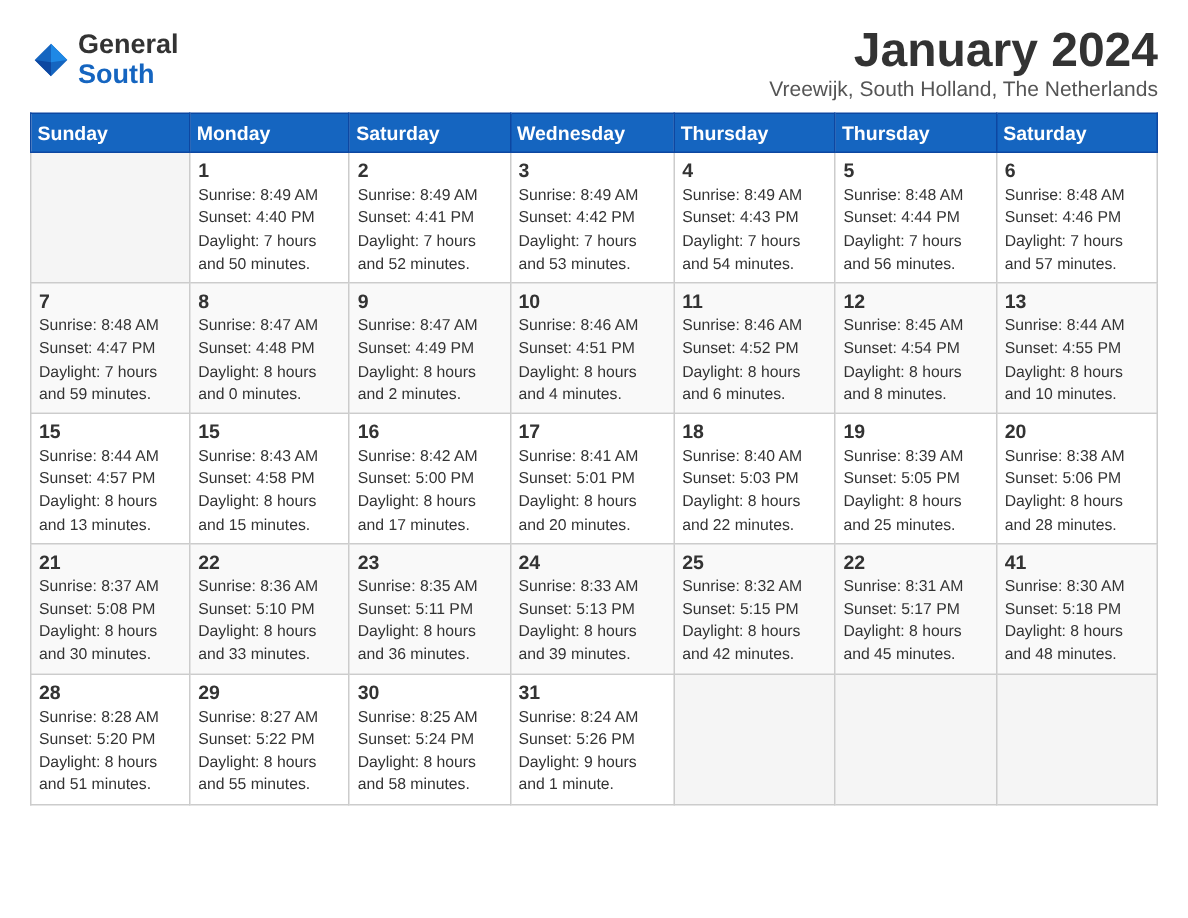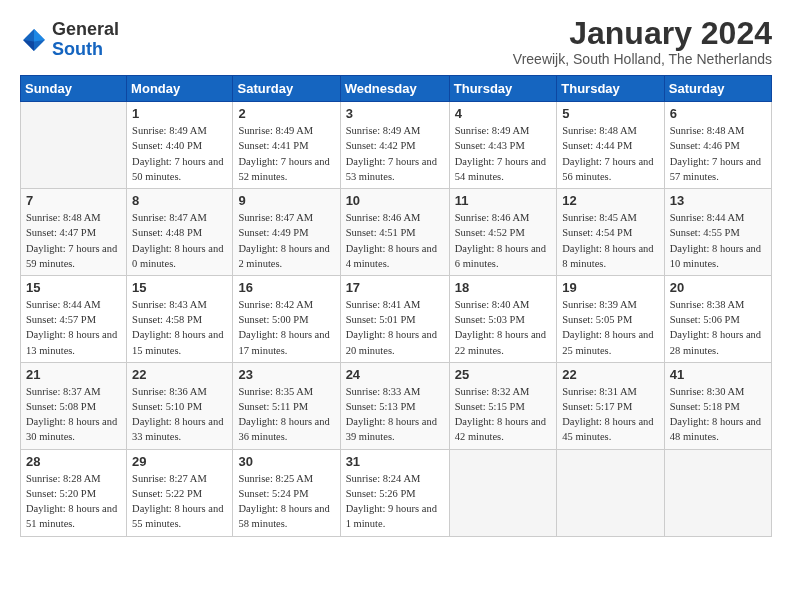--- a/index.html
+++ b/index.html
@@ -75,21 +75,20 @@
     .day-number {
       font-size: 13px;
       font-weight: bold;
       color: #333;
       margin-bottom: 2px;
     }
     .day-info {
       font-size: 10.5px;
       color: #333;
       line-height: 1.45;
-      font-family: Liberation Serif, serif;
     }
     .empty-cell {
       background: #f5f5f5 !important;
     }
   </style>
 </head>
 <body>
 
 <div class="header-row">
   <div class="logo">

